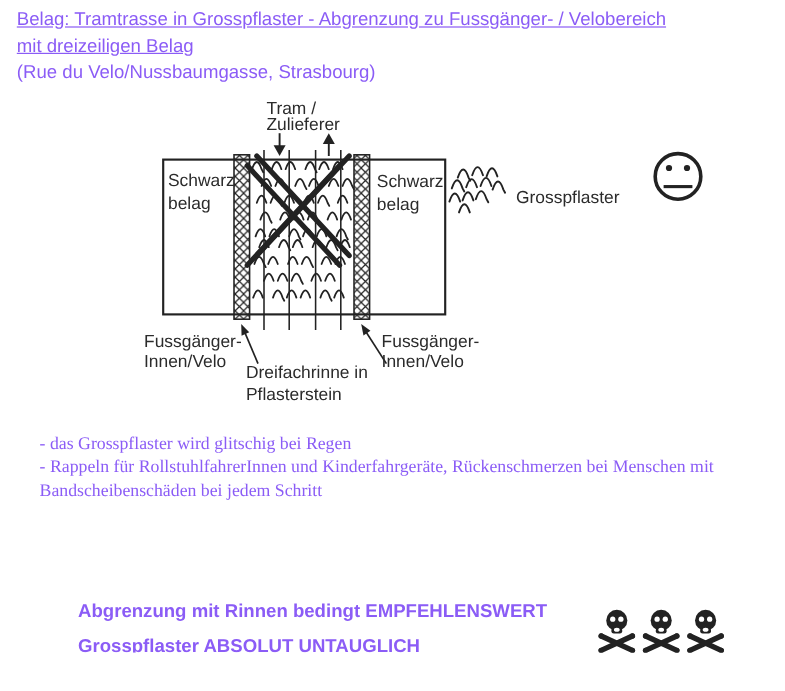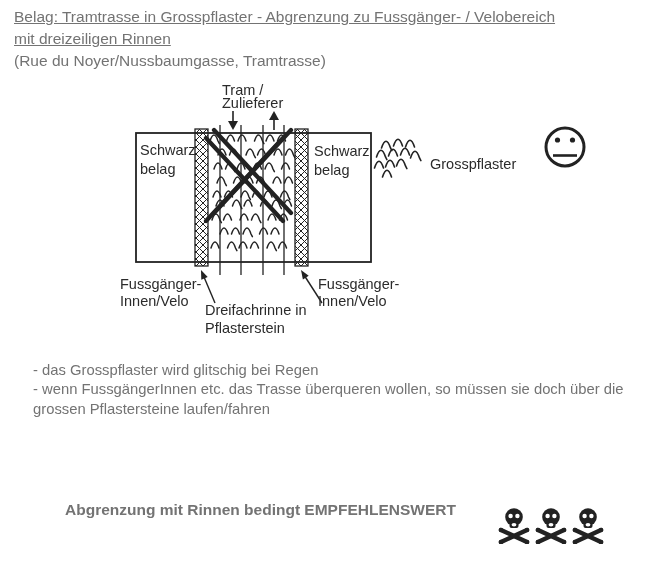--- a/index.html
+++ b/index.html
@@ -1,36 +1,36 @@
 <!DOCTYPE html>
 <html><head>
 <meta charset="utf-8">
 <style>
   html,body{margin:0;padding:0;background:#fff;}
   #page{
     position:relative;width:654px;height:544px;background:#ffffff;
-    font-family:"Liberation Sans","DejaVu Sans",sans-serif;color:#737373;overflow:hidden;
+    font-family:"Liberation Sans","DejaVu Sans",sans-serif;color:#8b5cf6;overflow:hidden;
   }
   .abs{position:absolute;}
   #title-block{left:14px;top:6px;font-size:15.5px;line-height:22px;white-space:nowrap;}
   .underlined{text-decoration:underline;}
   #diagram-svg{left:0;top:0;width:654px;height:576px;}
   text{font-family:"Liberation Sans","DejaVu Sans",sans-serif;font-size:14.5px;fill:#2b2b2b;}
-  #notes-block{left:33px;top:361px;width:600px;font-size:14.8px;line-height:19.3px;}
+  #notes-block{left:33px;top:361px;width:600px;font-size:14.8px;line-height:19.3px;font-family:Liberation Serif, serif;}
   #conclusion-block{left:65px;top:496px;font-size:15.5px;font-weight:bold;line-height:28.5px;white-space:nowrap;}
 </style>
 </head>
 <body>
 
 <div id="page">
 
   <div id="title-block" class="abs">
     <div class="underlined">Belag: Tramtrasse in Grosspflaster - Abgrenzung zu Fussgänger- / Velobereich </div>
-    <div class="underlined">mit dreizeiligen Rinnen</div>
-    <div>(Rue du Noyer/Nussbaumgasse, Tramtrasse)</div>
+    <div class="underlined">mit dreizeiligen Belag</div>
+    <div>(Rue du Velo/Nussbaumgasse, Strasbourg)</div>
   </div>
 
   <svg id="diagram-svg" class="abs" viewBox="0 0 654 576">
     <defs>
       <pattern id="hatch" patternUnits="userSpaceOnUse" width="7" height="7">
         <path d="M0 0 L7 7 M7 0 L0 7" stroke="#222" stroke-width="1"></path>
       </pattern>
     </defs>
 
     <rect x="136" y="133" width="235" height="129" fill="none" stroke="#222" stroke-width="1.8"></rect>
@@ -209,20 +209,21 @@
 
     <text x="318" y="289">Fussgänger-</text>
     <text x="318" y="306">Innen/Velo</text>
 
     <text x="205" y="315">Dreifachrinne in</text>
     <text x="205" y="333">Pflasterstein</text>
   </svg>
 
   <div id="notes-block" class="abs">
     <div>- das Grosspflaster wird glitschig bei Regen</div>
-    <div>- wenn FussgängerInnen etc. das Trasse überqueren wollen, so müssen sie doch über die grossen Pflastersteine laufen/fahren</div>
+    <div>- Rappeln für RollstuhlfahrerInnen und Kinderfahrgeräte, Rückenschmerzen bei Menschen mit Bandscheibenschäden bei jedem Schritt</div>
   </div>
 
   <div id="conclusion-block" class="abs">
     <div>Abgrenzung mit Rinnen bedingt EMPFEHLENSWERT</div>
+    <div>Grosspflaster ABSOLUT UNTAUGLICH</div>
   </div>
 
 </div>
 
 </body></html>

